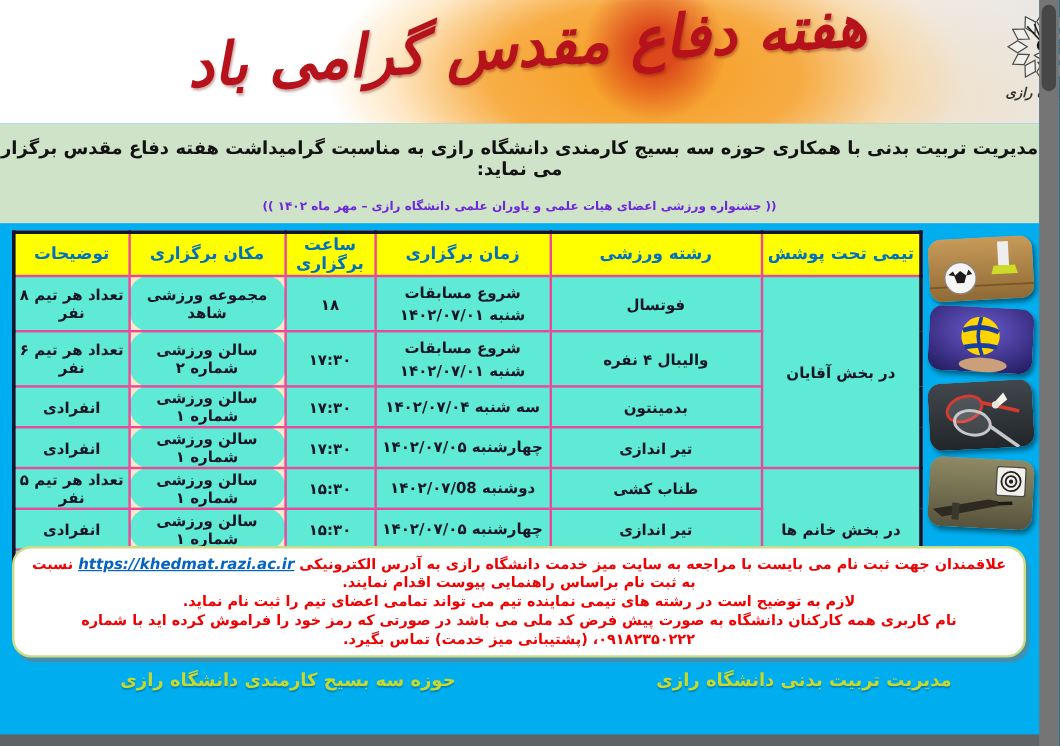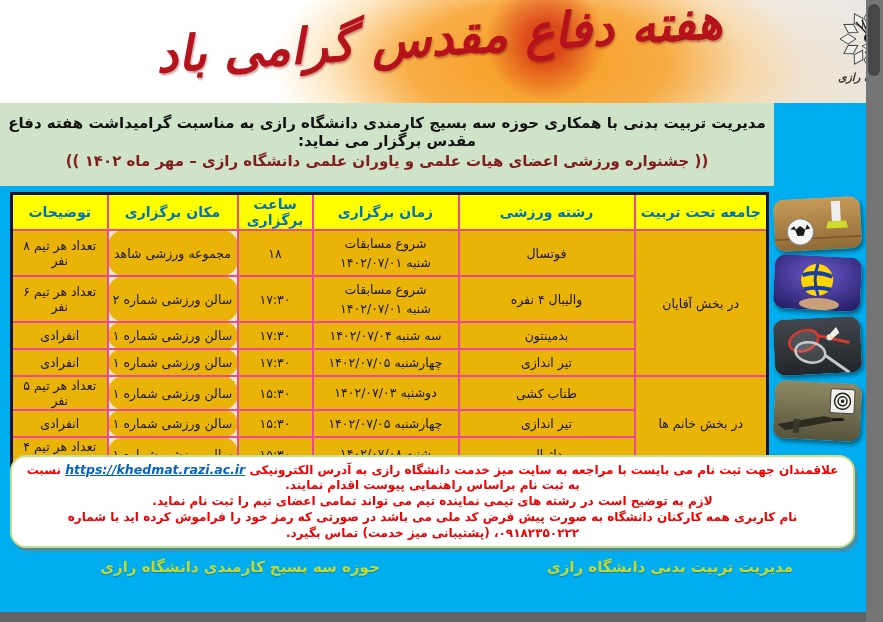--- a/index.html
+++ b/index.html
@@ -16,30 +16,30 @@
   }
   .calligraphy { position:absolute; left:110px; top:10px; width:660px; height:84px;
     direction:rtl; text-align:center; font-size:49px; font-weight:bold; font-style:italic;
     color:#b5121b; transform:rotate(-3.5deg);
     text-shadow:1px 2px 2px rgba(110,10,10,.35); white-space:nowrap; }
   .logo { position:absolute; left:832px; top:8px; width:74px; height:92px; text-align:center; }
   .logo svg { display:block; margin:0 auto; }
   .logo-caption { direction:rtl; font-size:11px; font-weight:bold; font-style:italic; color:#33322f; margin-top:1px; }
 
   
-  .intro-band { position:absolute; left:0; top:103px; width:774px; height:83px; background:#cfe3c9; direction:rtl; text-align:center; }
+  .intro-band { position:absolute; left:0; top:103px; width:866px; height:83px; background:#cfe3c9; direction:rtl; text-align:center; }
   .intro-line1 { padding-top:11px; font-size:15px; font-weight:bold; color:#121212; }
-  .intro-line2 { margin-top:2px; font-size:15px; font-weight:bold; color:#7f1d1d; }
+  .intro-line2 { margin-top:17px; font-size:10px; font-weight:bold; color:#6d28d9; }
 
   
   table.sched { position:absolute; left:10px; top:192px; width:756px; table-layout:fixed;
     border-collapse:collapse; direction:rtl; background:#fae8c8; border:3px solid #14142e; }
   table.sched th, table.sched td { border:2px solid #ec4899; text-align:center; vertical-align:middle; padding:1px 2px; }
   table.sched th { background:#ffff00; color:#0070c0; font-size:14px; font-weight:bold; height:32px; }
-  table.sched td { background:#eab308; font-weight:normal; color:#161626; font-size:12.5px; }
+  table.sched td { background:#5eead4; font-weight:bold; color:#161626; font-size:12.5px; }
   .c-community { font-size:14px; color:#17365d; }
   .c-sport { font-size:13.5px; }
   .c-date { white-space:pre-line; font-size:12px; line-height:1.55; }
   .c-time { font-size:15px; }
   .c-venue { font-size:12.5px;border-radius:16px; }
   .c-note { font-size:11px; color:#17365d; }
   tbody tr:nth-child(1) td, tbody tr:nth-child(2) td { height:46px; }
   tbody tr td { height:27px; }
 
   
@@ -121,21 +121,21 @@
     <colgroup>
       <col style="width:133px">
         <col style="width:176px">
         <col style="width:146px">
       <col style="width:75px">
         <col style="width:130px">
         <col style="width:96px">
     </colgroup>
     <thead>
         <tr>
-          <th>جامعه تحت تربیت</th>
+          <th>تیمی تحت پوشش</th>
           <th>رشته ورزشی</th>
           <th>زمان برگزاری</th>
           <th>ساعت برگزاری</th>
           <th>مکان برگزاری</th>
           <th>توضیحات</th>
         </tr>
       </thead>
     <tbody>
         <tr>
           <td rowspan="4" class="c-community">در بخش آقایان</td>
@@ -164,21 +164,21 @@
         <tr>
           <td class="c-sport">تیر اندازی</td>
           <td class="c-date">چهارشنبه ۱۴۰۲/۰۷/۰۵</td>
           <td class="c-time">۱۷:۳۰</td>
           <td class="c-venue">سالن ورزشی شماره ۱</td>
           <td class="c-note">انفرادی</td>
         </tr>
         <tr>
           <td rowspan="3" class="c-community">در بخش خانم ها</td>
           <td class="c-sport">طناب کشی</td>
-          <td class="c-date">دوشنبه ۱۴۰۲/۰۷/۰۳</td>
+          <td class="c-date">دوشنبه ۱۴۰۲/۰۷/08</td>
           <td class="c-time">۱۵:۳۰</td>
           <td class="c-venue">سالن ورزشی شماره ۱</td>
           <td class="c-note">تعداد هر تیم ۵ نفر</td>
         </tr>
         <tr>
           <td class="c-sport">تیر اندازی</td>
           <td class="c-date">چهارشنبه ۱۴۰۲/۰۷/۰۵</td>
           <td class="c-time">۱۵:۳۰</td>
           <td class="c-venue">سالن ورزشی شماره ۱</td>
           <td class="c-note">انفرادی</td>

